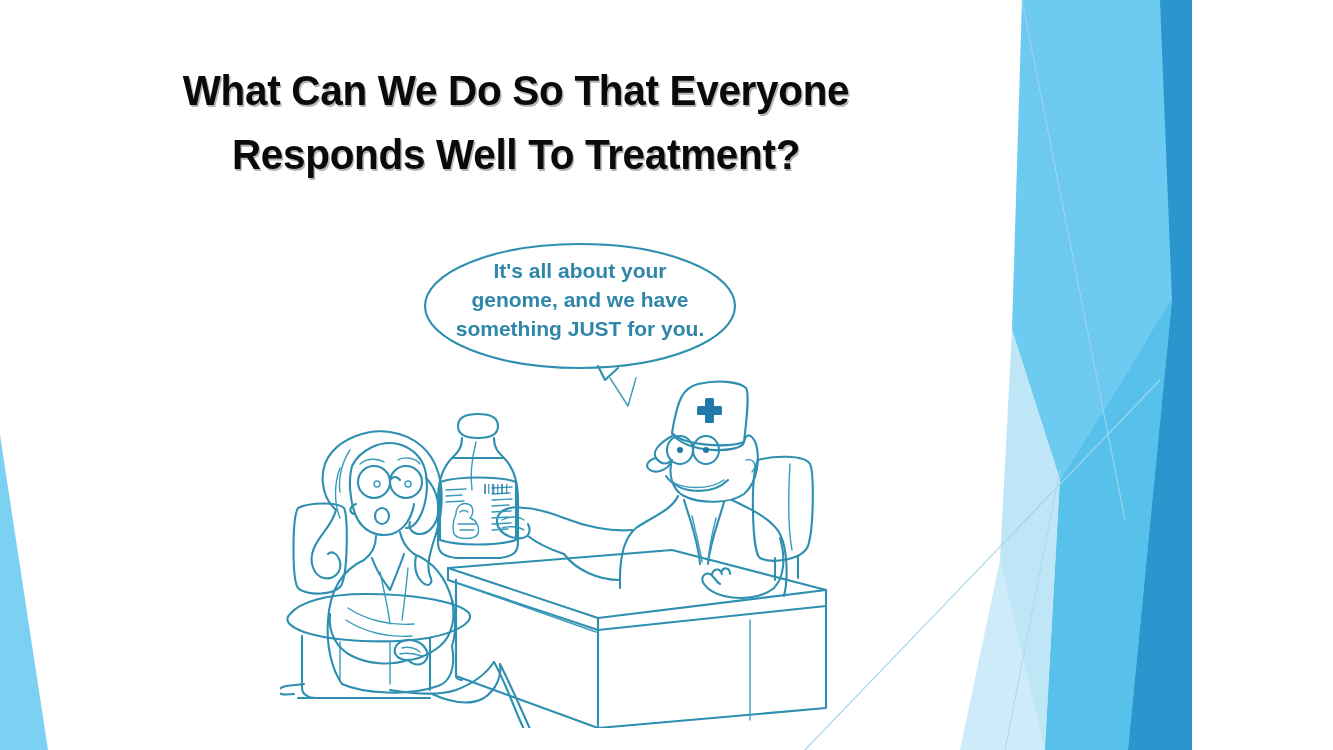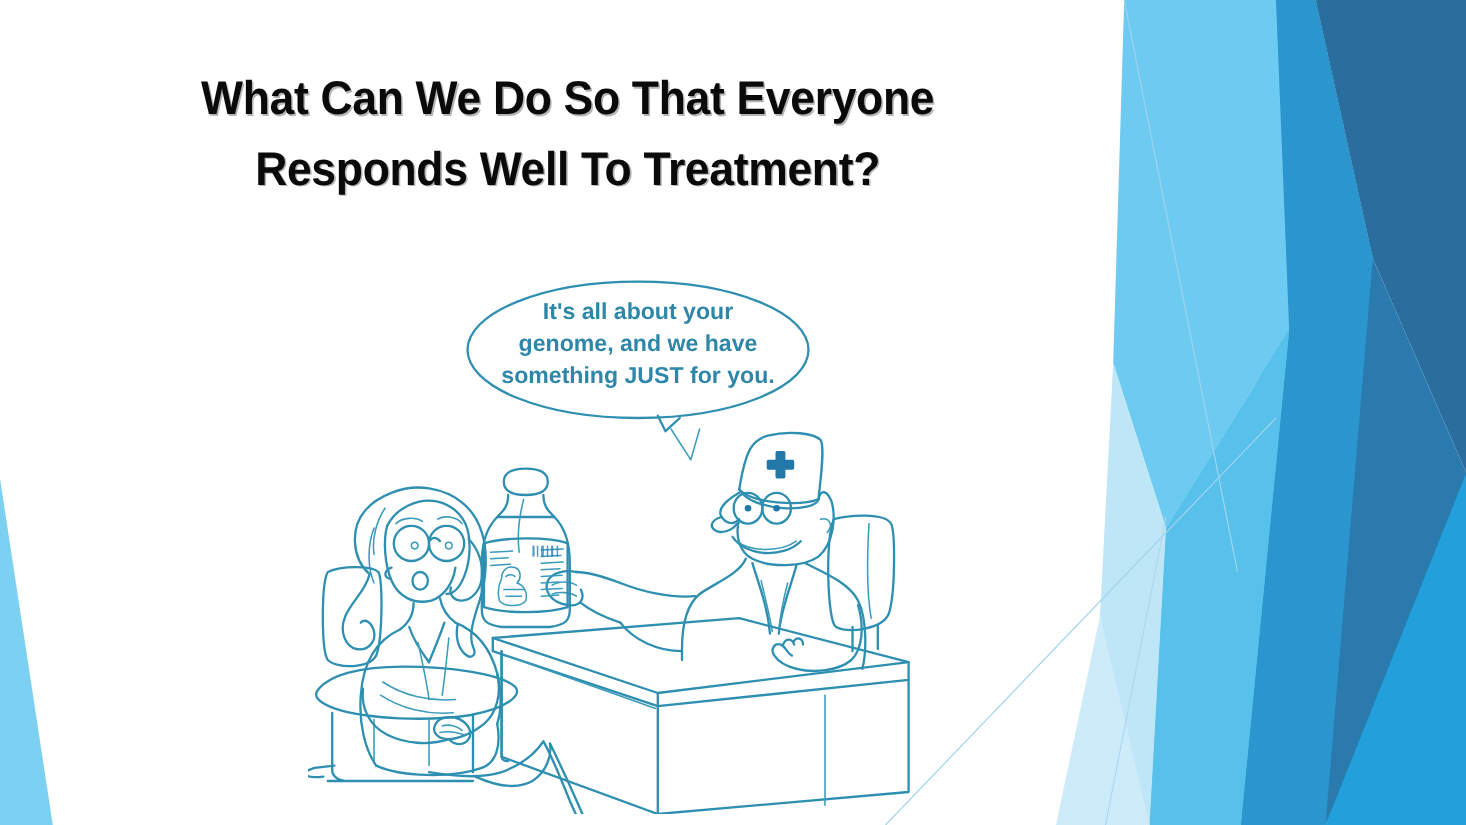--- a/index.html
+++ b/index.html
@@ -5,21 +5,21 @@
   html, body {
     margin: 0;
     padding: 0;
     background: #ffffff;
   }
   body {
     font-family: "Liberation Sans", sans-serif;
   }
   #slide {
     position: relative;
-    width: 1333px;
+    width: 1192px;
     height: 750px;
     background: #ffffff;
     overflow: hidden;
   }
 
   
   #facet-right, #facet-left {
     position: absolute;
     top: 0;
     left: 0;
@@ -46,21 +46,21 @@
     white-space: nowrap;
     text-shadow: 1.5px 1.5px 0 rgba(120,120,120,0.55);
     transform: scaleX(0.94);
     transform-origin: center center;
   }
 
   
   #cartoon {
     position: absolute;
     left: 280px;
-    top: 240px;
+    top: 228px;
     width: 570px;
     height: 500px;
   }
   #cartoon svg { display: block; width: 100%; height: 100%; }
 
   .ink {
     fill: none;
     stroke: #2E8FB0;
     stroke-width: 2.1;
     stroke-linecap: round;

